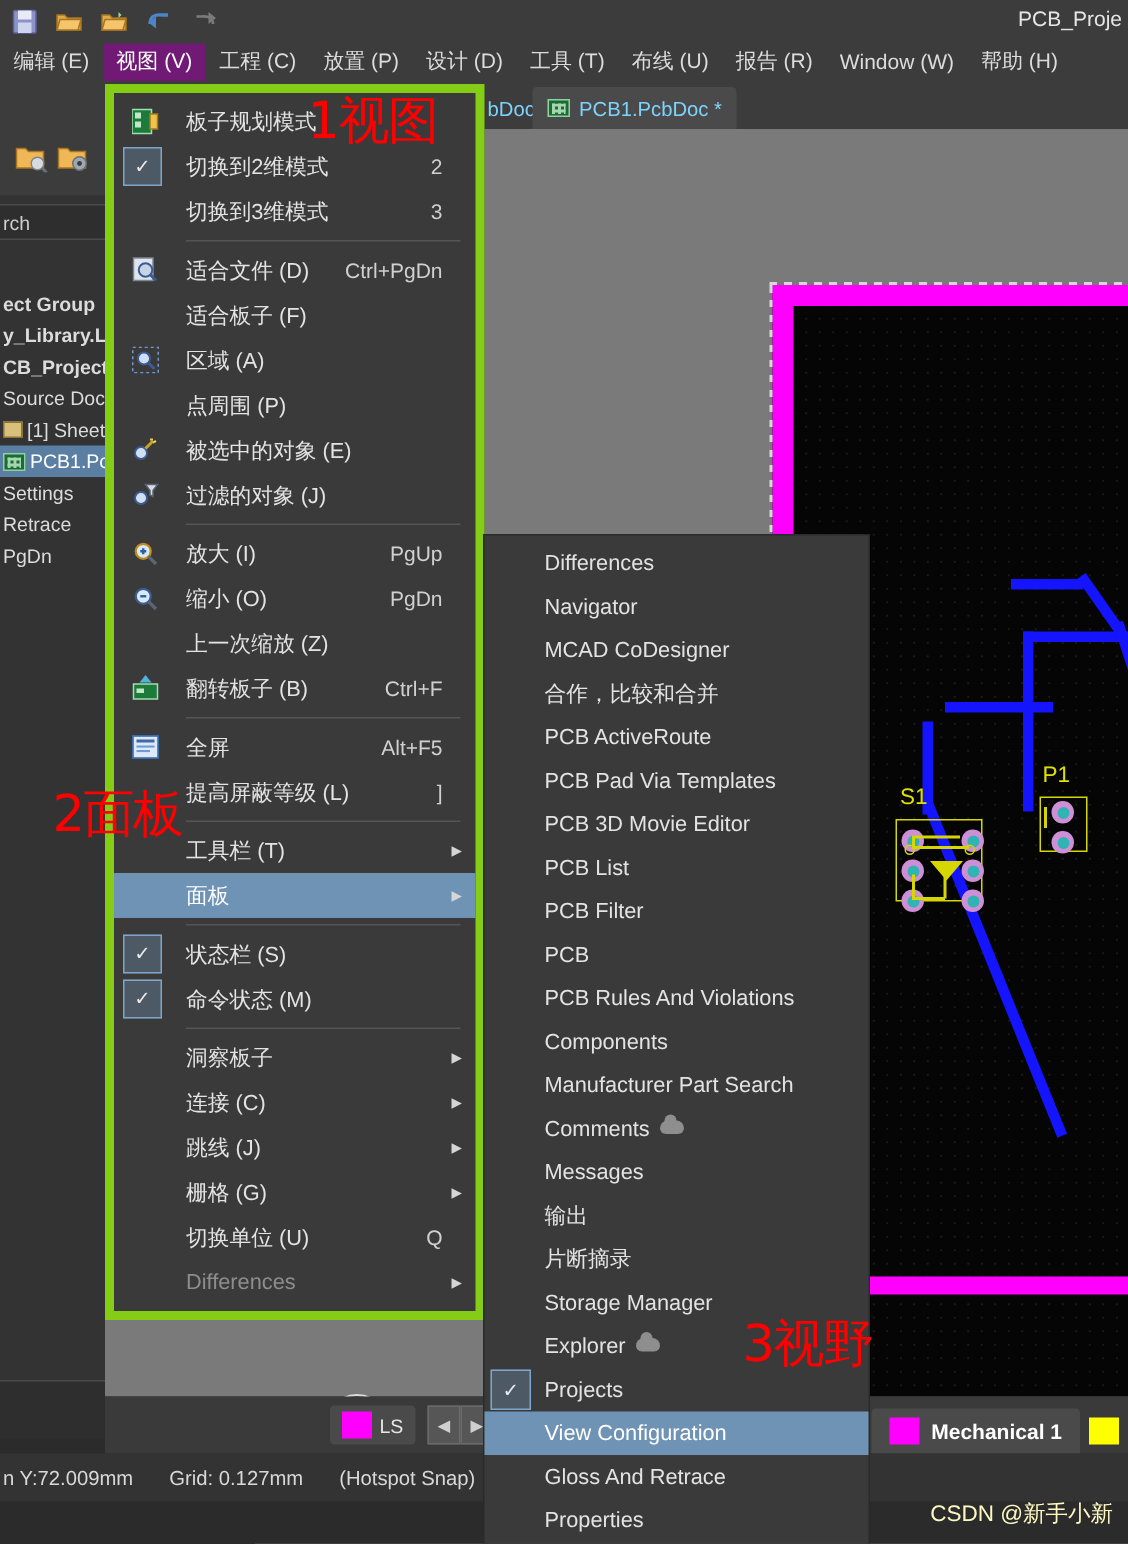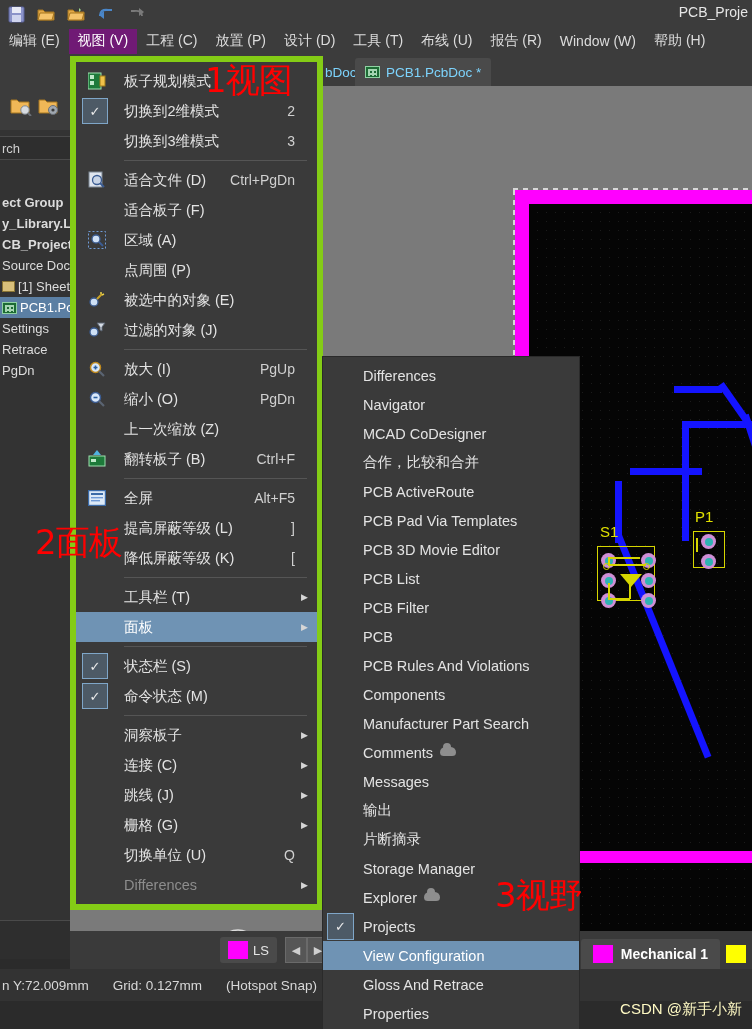--- a/index.html
+++ b/index.html
@@ -559,24 +559,20 @@
             <rect x="3" y="10" width="9" height="1.4" fill="#6f9ad6"></rect>
           </svg>
         </span>
         <span>全屏</span>
         <span class="sc">Alt+F5</span>
       </div>
       <div class="mi">
         <span>提高屏蔽等级 (L)</span>
         <span class="sc">]</span>
       </div>
-      <div class="mi">
-        <span>降低屏蔽等级 (K)</span>
-        <span class="sc">[</span>
-      </div>
       <div class="sep"></div>
       <div class="mi">
         <span>工具栏 (T)</span>
         <span class="arrow">▶</span>
       </div>
       <div class="mi hi">
         <span>面板</span>
         <span class="arrow">▶</span>
       </div>
       <div class="sep"></div>

